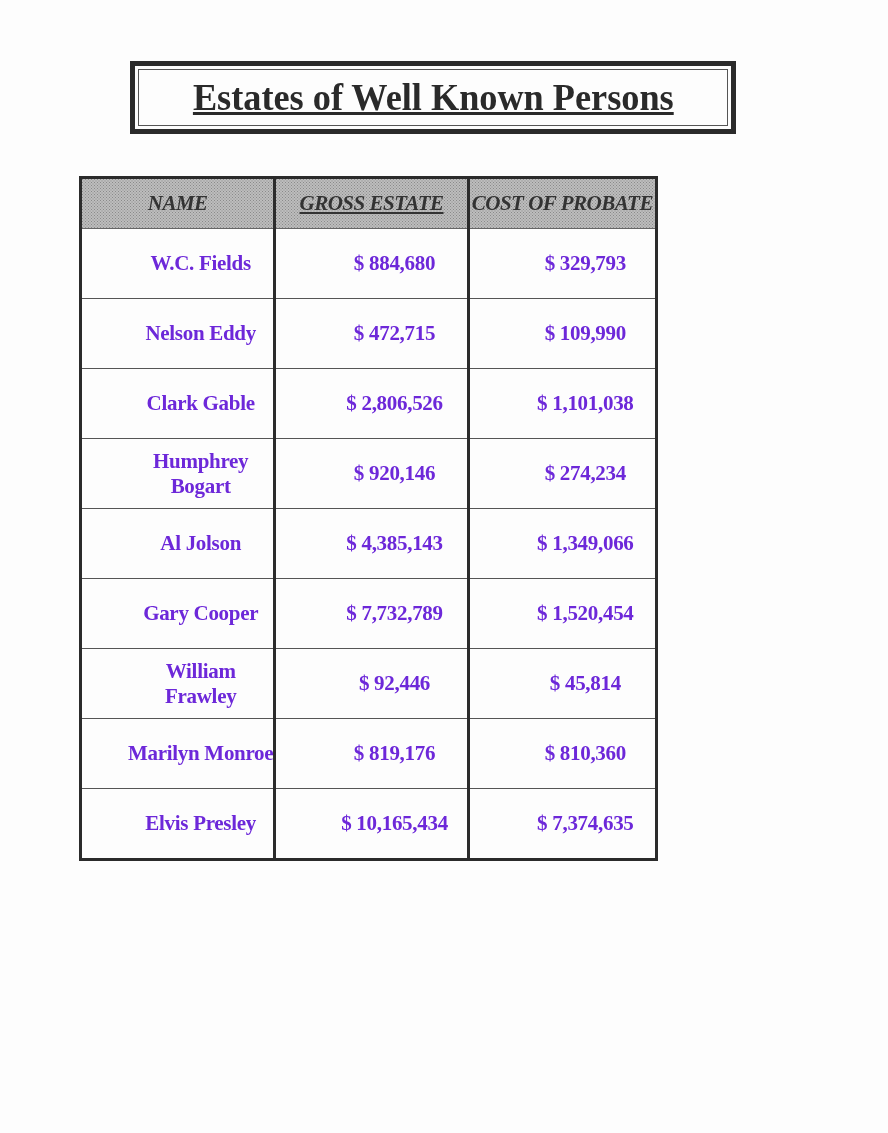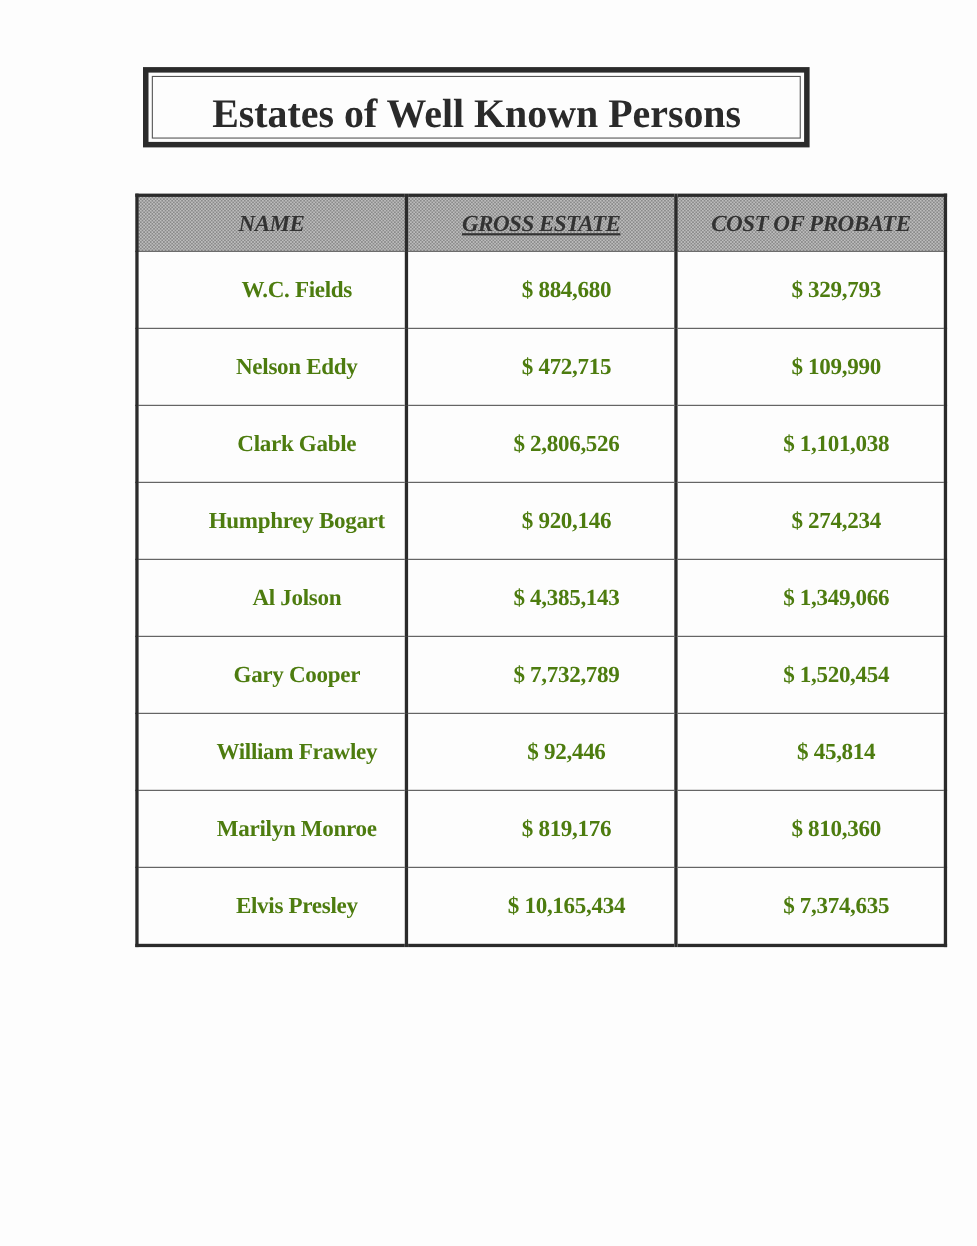--- a/index.html
+++ b/index.html
@@ -26,40 +26,40 @@
       background: #fdfdfd;
     }
     .title-inner {
       position: absolute;
       left: 3px;
       top: 3px;
       right: 3px;
       bottom: 3px;
       border: 1px solid #555;
       display: flex;
-      align-items: flex-end;
+      align-items: center;
       justify-content: center;
+      text-decoration: underline;
     }
     .title-text {
       font-family: "Liberation Serif", "DejaVu Serif", serif;
       font-weight: bold;
       font-size: 37px;
       color: #2a2a2a;
       letter-spacing: 0px;
       white-space: nowrap;
       transform: scaleX(0.98);
     }
     table.estates {
       position: absolute;
       left: 79px;
       top: 176px;
-      width: 738px;
+      width: 579px;
       border-collapse: collapse;
       border: 3px solid #2b2b2b;
-      margin-left: 44px;
     }
     table.estates th,
     table.estates td {
       border: 1px solid #555;
       text-align: center;
       vertical-align: middle;
       padding: 0;
     }
     table.estates th {
       height: 49px;
@@ -73,21 +73,21 @@
         radial-gradient(circle, #8a8a8a 0.7px, transparent 0.9px),
         radial-gradient(circle, #8a8a8a 0.7px, transparent 0.9px);
       background-size: 3px 3px, 3px 3px;
       background-position: 0 0, 1.5px 1.5px;
       border-bottom: 1px solid #666;
     }
     table.estates td {
       height: 69px;
       font-weight: bold;
       font-size: 21px;
-      color: #4d7c0f;
+      color: #6d28d9;
       letter-spacing: -0.3px;
       padding-left: 46px;
     }
     table.estates th.col-sep,
     table.estates td.col-sep {
       border-left: 3px solid #2b2b2b;
     }
     .col-name { width: 230px; }
     .col-gross { width: 231px; text-decoration: underline; }
     .col-probate { width: 230px; }

